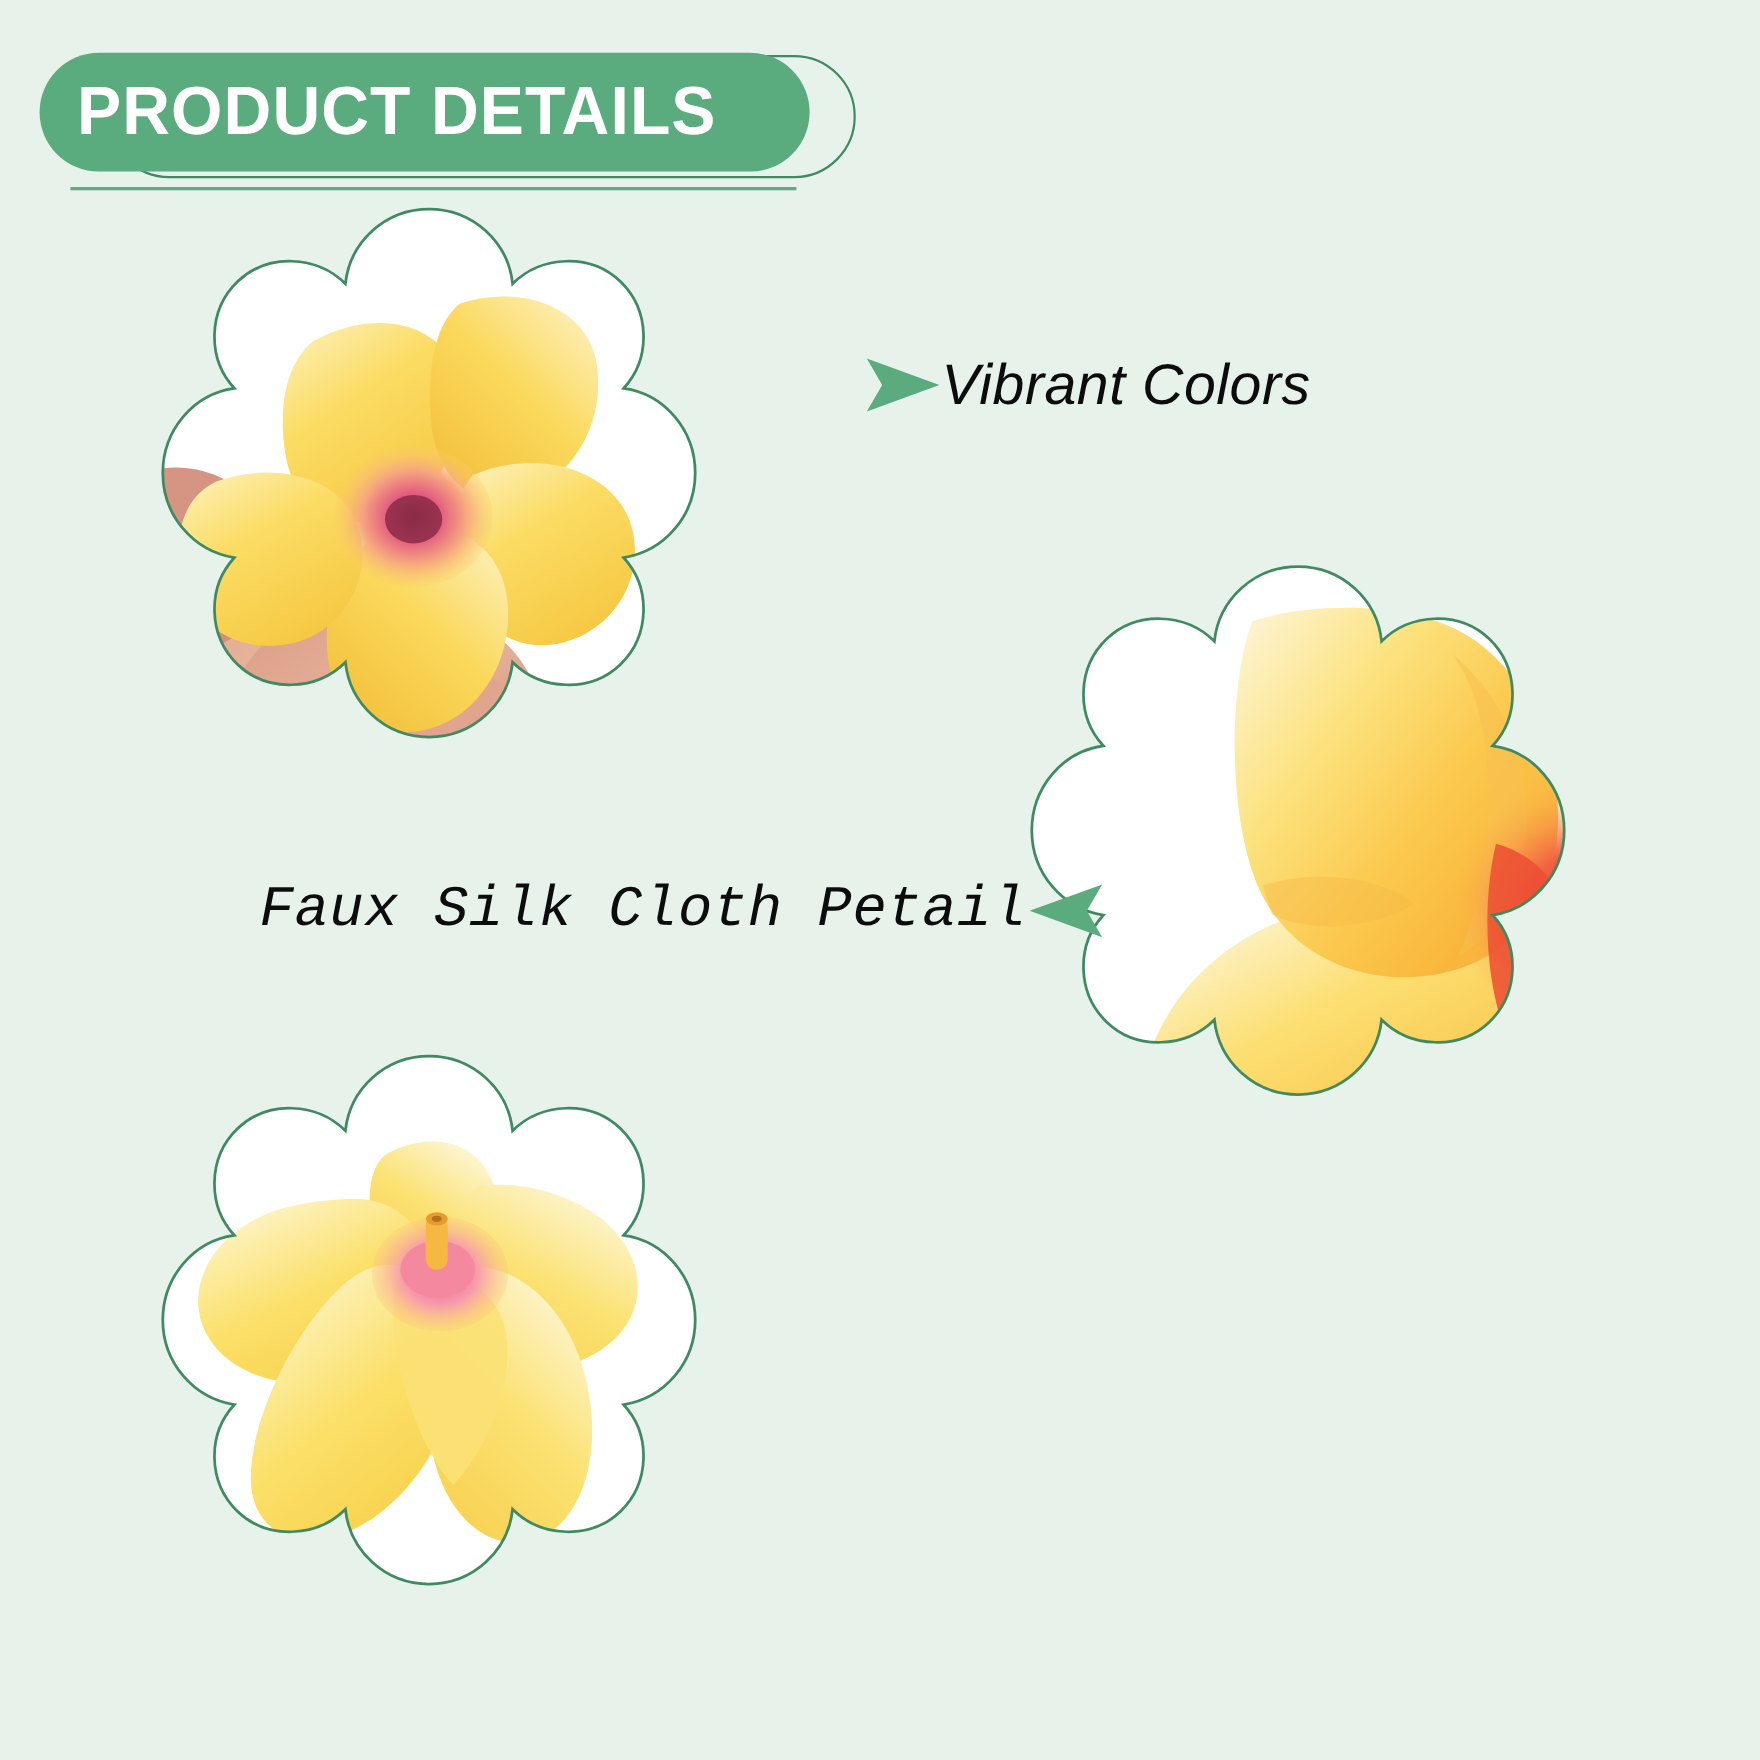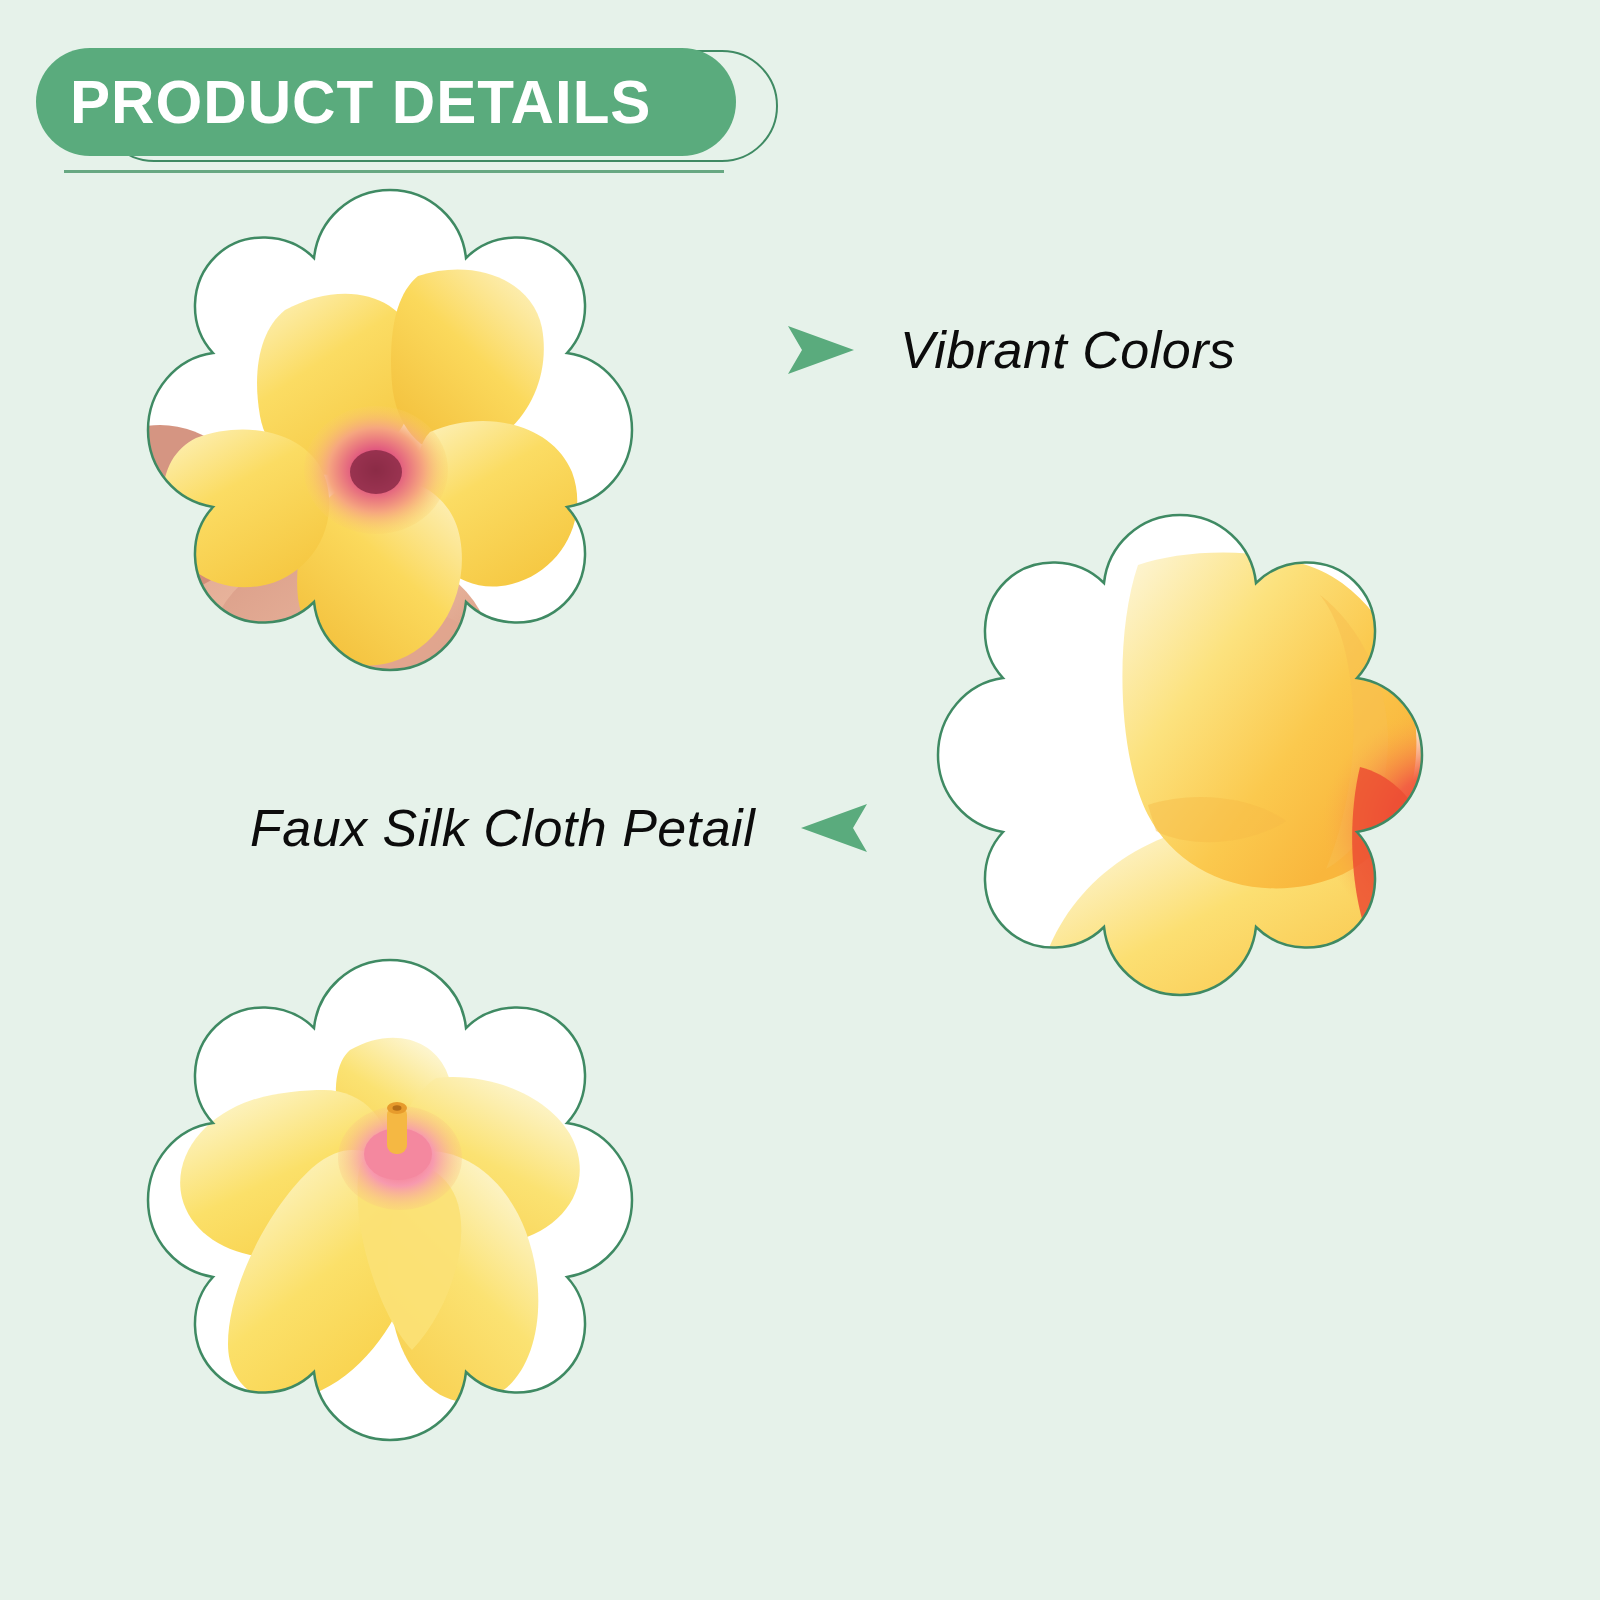--- a/index.html
+++ b/index.html
@@ -64,34 +64,33 @@
 
   .frame-1 { left:100px;  top:180px;  width:580px;  height:600px; }
   .frame-2 { left:890px;  top:505px;  width:580px;  height:600px; }
   .frame-3 { left:100px;  top:950px;  width:580px;  height:600px; }
 
   
   .callout {
     position:absolute;
     display:flex;
     align-items:center;
-    gap:44px;
     white-space:nowrap;
   }
   .callout-text {
     font-size:52px;
     font-style:italic;
     color:#0c0c0c;
     line-height:1;
     letter-spacing:0.5px;
   }
   .arrow { flex:0 0 auto; display:block; }
 
   .callout-1 { left:786px; top:322px; }
-  .callout-2 { left:250px; top:800px; }
+  .callout-2 { left:236px; top:800px;font-family:Liberation Mono, monospace; }
   .callout-3 { left:786px; top:1262px; }
 </style>
 </head>
 <body>
 
 <div id="page">
 
   <div class="header-wrap">
     <div class="header-arc"></div>
     <div class="header-pill">

